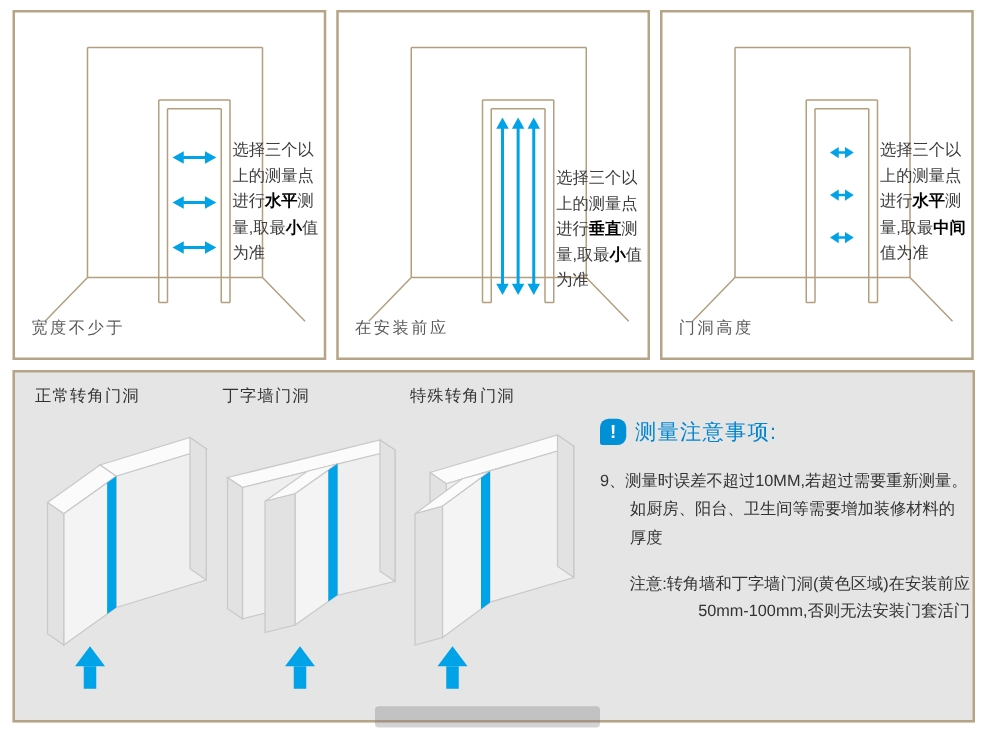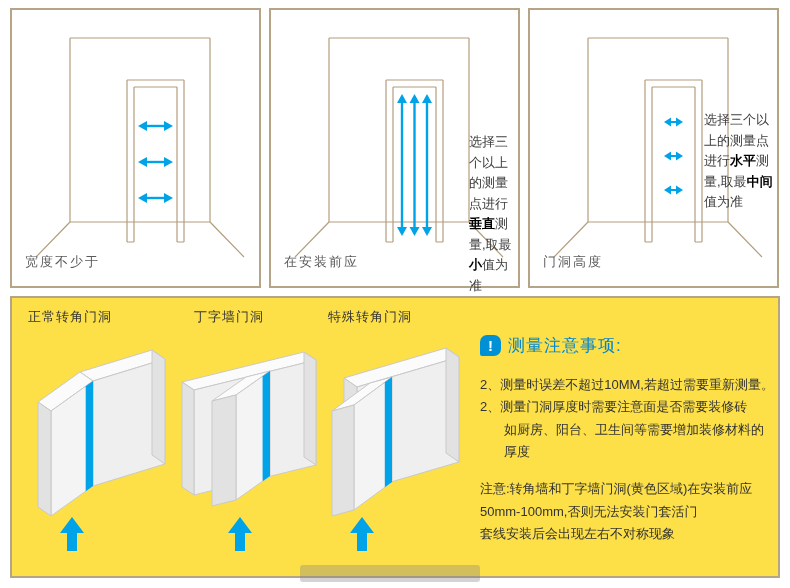--- a/index.html
+++ b/index.html
@@ -4,36 +4,36 @@
 <style>
   *{margin:0;padding:0;box-sizing:border-box}
   html,body{width:790px;height:588px;background:#ffffff;overflow:hidden;
     font-family:"Liberation Sans","DejaVu Sans",sans-serif;}
   .page{position:relative;width:790px;height:588px;padding:8px 10px;}
   .top-row{display:flex;gap:8px;margin-bottom:8px;}
   .panel{position:relative;width:251px;height:280px;border:2px solid #b5a486;background:#fff;}
   .panel svg.room{position:absolute;left:0;top:0;}
   .measure-note{position:absolute;left:174px;top:100px;width:70px;
     font-size:13px;line-height:1.58;color:#3c3c3c;word-break:break-all;}
-  .measure-note.lower{top:122px;padding-left:24px;}
+  .measure-note.lower{top:122px;}
   .hl{font-weight:bold;color:#000;}
   .caption{position:absolute;left:13px;bottom:15px;font-size:13px;color:#5a5a5a;letter-spacing:2px;}
-  .bottom-panel{position:relative;width:770px;height:282px;border:2px solid #b5a486;background:#fde047;}
+  .bottom-panel{position:relative;width:770px;height:282px;border:2px solid #b5a486;background:#e5e5e5;}
   .diag-label{position:absolute;top:10px;font-size:13px;color:#333;letter-spacing:1px;}
-  .diag-label.l1{left:16px;} .diag-label.l2{left:182px;} .diag-label.l3{left:316px;}
+  .diag-label.l1{left:16px;} .diag-label.l2{left:166px;} .diag-label.l3{left:316px;}
   .diag{position:absolute;top:28px;}
   .diag.d1{left:12px;} .diag.d2{left:156px;} .diag.d3{left:298px;}
   .notes{position:absolute;left:468px;top:36px;width:296px;}
   .notes-header{display:flex;align-items:center;gap:7px;}
   .warn-icon{width:21px;height:21px;background:#0090d6;color:#fff;border-radius:7px 7px 7px 2px;
     font-weight:bold;font-size:15px;display:flex;align-items:center;justify-content:center;flex:0 0 auto;}
   .notes-title{font-size:17px;font-weight:normal;color:#0085d0;letter-spacing:1px;}
   .notes-list{margin-top:17px;font-size:13px;color:#333;line-height:1.72;}
   .notes-list .cont{padding-left:24px;}
-  .warning{margin-top:15px;font-size:13px;color:#333;line-height:1.72;}
+  .warning{margin-top:15px;font-size:13px;color:#333;line-height:1.72;text-align:right;}
   .watermark{position:absolute;left:300px;top:565px;width:180px;height:17px;
     background:rgba(130,130,130,.35);border-radius:3px;}
 </style>
 </head>
 <body>
 
 <div class="page">
 
   <div class="top-row">
 
@@ -50,20 +50,21 @@
           <polygon points="126,116 135,111 135,121"></polygon>
             <polygon points="161,116 152,111 152,121"></polygon>
           <line x1="133" y1="152" x2="154" y2="152" stroke="#00a2e8" stroke-width="2.4"></line>
           <polygon points="126,152 135,147 135,157"></polygon>
             <polygon points="161,152 152,147 152,157"></polygon>
           <line x1="133" y1="188" x2="154" y2="188" stroke="#00a2e8" stroke-width="2.4"></line>
           <polygon points="126,188 135,183 135,193"></polygon>
             <polygon points="161,188 152,183 152,193"></polygon>
         </g>
       </svg>
+      <p class="measure-note"><span>选择三个以上的测量点进行</span><span class="hl">水平</span><span>测量,取最</span><span class="hl">小</span><span>值为准</span></p>
       <div class="caption">宽度不少于</div>
     </div>
 
     <div class="panel">
       <svg class="room" width="247" height="276" viewBox="0 0 247 276">
         <g stroke="#b39e7e" stroke-width="1.2" fill="none">
           <path d="M58,28 H198 M58,28 V212 M198,28 V212 M58,212 H198 M58,212 L24,247 M198,212 L232,247"></path>
         </g>
         <g stroke="#b39e7e" stroke-width="1.2" fill="none">
           <path d="M115,70 H172 M115,70 V232 M172,70 V232 M122,77 H165 M122,77 V232 M165,77 V232 M115,232 H122 M165,232 H172"></path>
@@ -164,26 +165,24 @@
         <rect x="47" y="207" width="10" height="18"></rect>
       </g>
     </svg>
 
     <div class="notes">
       <div class="notes-header">
         <span class="warn-icon">!</span>
         <span class="notes-title">测量注意事项:</span>
       </div>
       <div class="notes-list">
-        <div>2、测量时误差不超过10MM,若超过需要重新测量。</div>
-        <div>2、测量门洞厚度时需要注意面是否需要装修砖</div>
+        <div>9、测量时误差不超过10MM,若超过需要重新测量。</div>
         <div class="cont">如厨房、阳台、卫生间等需要增加装修材料的厚度</div>
       </div>
       <div class="warning">
         <div>注意:转角墙和丁字墙门洞(黄色区域)在安装前应</div>
         <div>50mm-100mm,否则无法安装门套活门</div>
-        <div>套线安装后会出现左右不对称现象</div>
       </div>
     </div>
   </div>
 
   <div class="watermark"></div>
 </div>
 
 </body></html>

